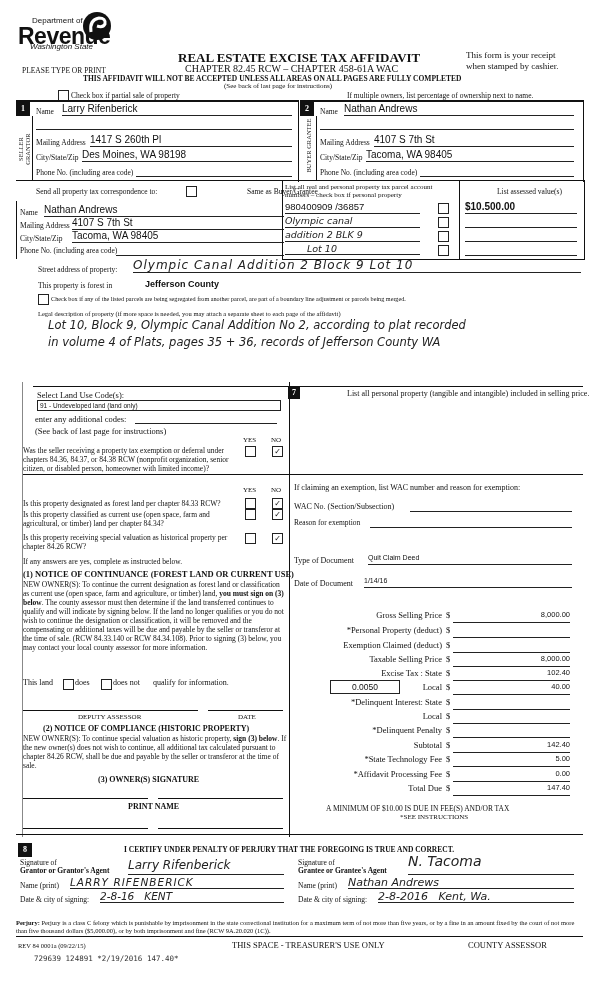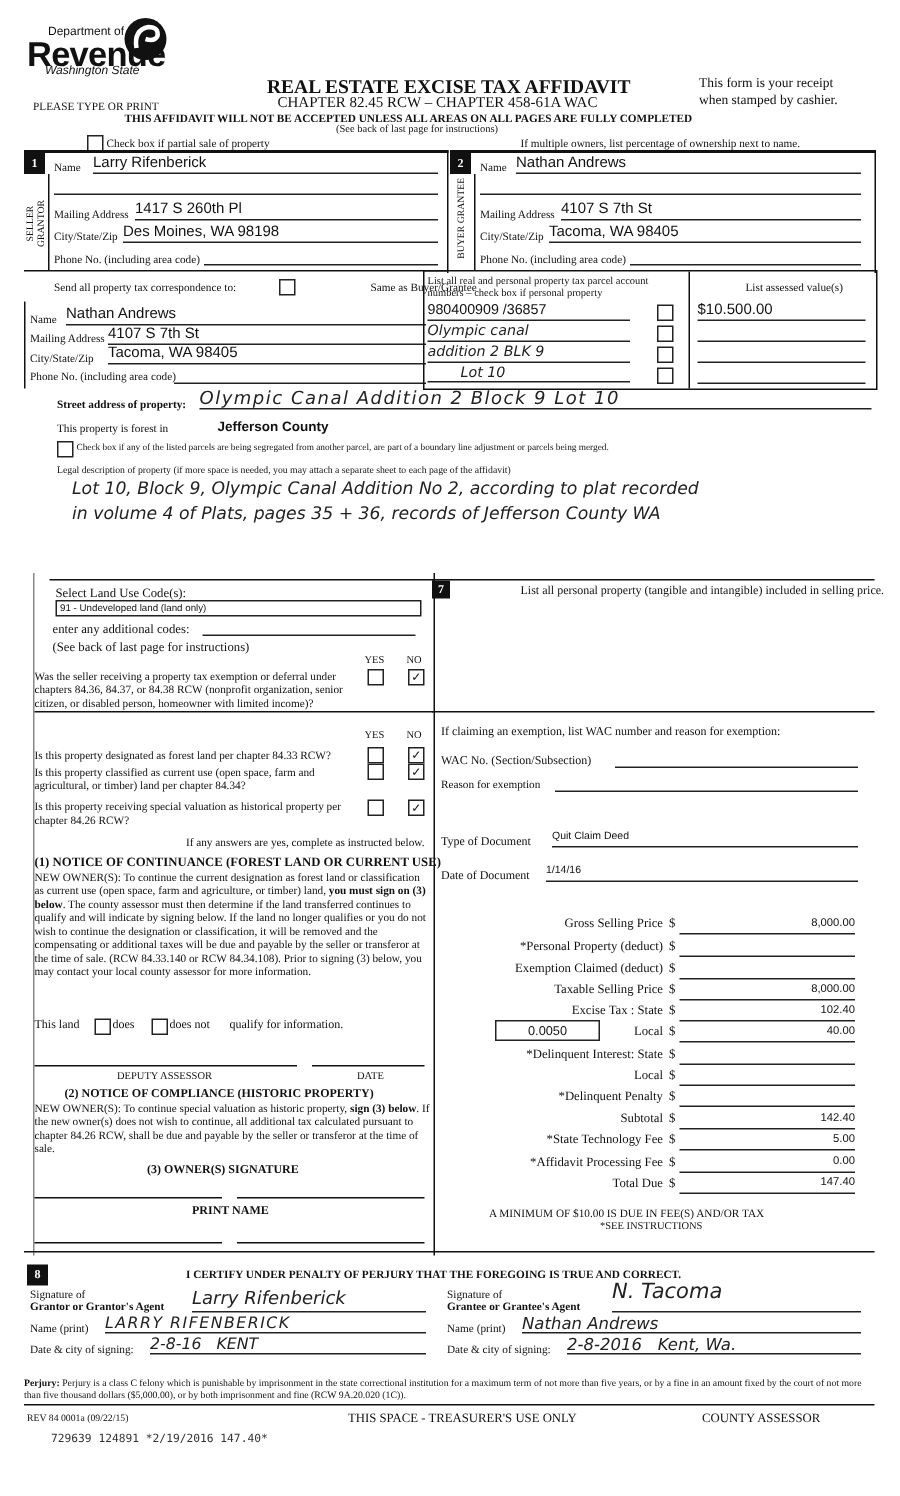--- a/index.html
+++ b/index.html
@@ -95,40 +95,40 @@
 </div>
 
 <div class="abs" style="left:282px;top:180px;width:301px;height:78px;border:1px solid #111;border-bottom:1px solid #111;">
   <div class="abs" style="left:2px;top:2px;width:172px;font-size:7px;text-align:left;line-height:8px;">List all real and personal property tax parcel account numbers – check box if personal property</div>
   <div class="abs" style="left:176px;top:0;width:1px;height:78px;background:#111;"></div>
   <div class="abs lbl" style="left:214px;top:6px;">List assessed value(s)</div>
 
   <div class="abs" style="left:0;top:20px;width:301px;height:14px;">
     <div class="abs line val" style="left:2px;top:0;width:135px;height:12px;font-size:9.5px;">980400909 /36857</div>
     <span class="cb" style="left:155px;top:2px;"></span>
-    <div class="abs line val" style="left:182px;top:0;width:112px;height:12px;">$10.500.00</div>
+    <div class="abs line val" style="left:182px;top:0;width:112px;height:12px;font-weight:bold;">$10.500.00</div>
   </div>
   <div class="abs" style="left:0;top:34px;width:301px;height:14px;">
     <div class="abs line hand" style="left:2px;top:0;width:135px;height:12px;font-size:9.5px;">Olympic canal</div>
     <span class="cb" style="left:155px;top:2px;"></span>
     <div class="abs line val" style="left:182px;top:0;width:112px;height:12px;"></div>
   </div>
   <div class="abs" style="left:0;top:48px;width:301px;height:14px;">
     <div class="abs line hand" style="left:2px;top:0;width:135px;height:12px;font-size:9.5px;">addition 2 BLK 9</div>
     <span class="cb" style="left:155px;top:2px;"></span>
     <div class="abs line val" style="left:182px;top:0;width:112px;height:12px;"></div>
   </div>
   <div class="abs" style="left:0;top:62px;width:301px;height:14px;">
     <div class="abs line hand" style="left:2px;top:0;width:135px;height:12px;font-size:9.5px;padding-left:22px;box-sizing:border-box;">Lot 10</div>
     <span class="cb" style="left:155px;top:2px;"></span>
     <div class="abs line val" style="left:182px;top:0;width:112px;height:12px;"></div>
   </div>
 </div>
 
-<div class="abs lbl" style="left:38px;top:265px;font-weight:bold;">Street address of property:</div>
+<div class="abs lbl" style="left:38px;top:265px;">Street address of property:</div>
 <div class="abs line hand" style="left:133px;top:258px;width:448px;height:14px;font-size:12px;letter-spacing:1px;">Olympic Canal Addition 2 Block 9 Lot 10</div>
 <div class="abs lbl" style="left:38px;top:281px;">This property is forest in</div>
 <div class="abs sans" style="left:145px;top:279px;font-size:9px;font-weight:bold;">Jefferson County</div>
 <span class="cb" style="left:38px;top:294px;"></span>
 <div class="abs small" style="left:51px;top:295px;white-space:nowrap;font-size:6.2px;">Check box if any of the listed parcels are being segregated from another parcel, are part of a boundary line adjustment or parcels being merged.</div>
 <div class="abs small" style="left:38px;top:310px;white-space:nowrap;font-size:6.5px;">Legal description of property (if more space is needed, you may attach a separate sheet to each page of the affidavit)</div>
 <div class="abs hand" style="left:48px;top:318px;font-size:11.5px;white-space:nowrap;">Lot 10, Block 9, Olympic Canal Addition No 2, according to plat recorded</div>
 <div class="abs hand" style="left:48px;top:335px;font-size:11.5px;white-space:nowrap;">in volume 4 of Plats, pages 35 + 36, records of Jefferson County WA</div>
 
 <div class="abs" style="left:22px;top:382px;width:266px;height:455px;border-left:1px solid #888;border-right:1px solid #111;">
@@ -154,21 +154,21 @@
   <span class="cb" style="left:249px;top:116px;">✓</span>
 
   <div class="q" style="left:0;top:128px;width:215px;">Is this property classified as current use (open space, farm and agricultural, or timber) land per chapter 84.34?</div>
   <span class="cb" style="left:222px;top:127px;"></span>
   <span class="cb" style="left:249px;top:127px;">✓</span>
 
   <div class="q" style="left:0;top:151px;width:215px;">Is this property receiving special valuation as historical property per chapter 84.26 RCW?</div>
   <span class="cb" style="left:222px;top:151px;"></span>
   <span class="cb" style="left:249px;top:151px;">✓</span>
 
-  <div class="q" style="left:0;top:175px;width:260px;text-align:right;">If any answers are yes, complete as instructed below.</div>
+  <div class="q" style="left:0;top:175px;width:260px;">If any answers are yes, complete as instructed below.</div>
 
   <div class="abs" style="left:0;top:187px;font-size:8.5px;font-weight:bold;white-space:nowrap;">(1) NOTICE OF CONTINUANCE (FOREST LAND OR CURRENT USE)</div>
   <div class="q" style="left:0;top:198px;width:264px;">
     <span>NEW OWNER(S): To continue the current designation as forest land or classification as current use (open space, farm and agriculture, or timber) land,</span>
     <b>you must sign on (3) below</b><span>. The county assessor must then determine if the land transferred continues to qualify and will indicate by signing below. If the land no longer qualifies or you do not wish to continue the designation or classification, it will be removed and the compensating or additional taxes will be due and payable by the seller or transferor at the time of sale. (RCW 84.33.140 or RCW 84.34.108). Prior to signing (3) below, you may contact your local county assessor for more information.</span>
   </div>
   <div class="abs" style="left:0;top:296px;width:264px;height:12px;font-size:8px;">
     <span class="abs" style="left:0;top:0;">This land</span>
     <span class="cb" style="left:40px;top:1px;"></span>
     <span class="abs" style="left:52px;top:0;">does</span>

